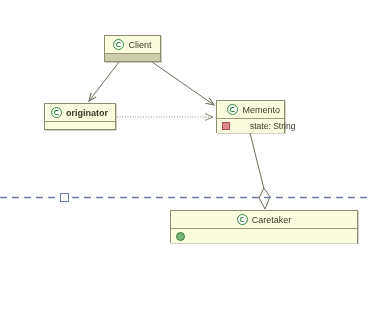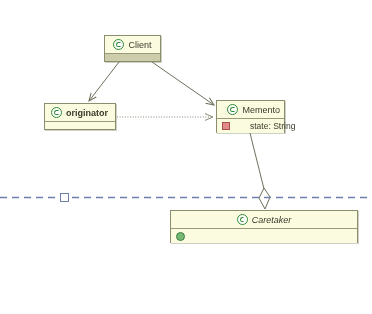--- a/index.html
+++ b/index.html
@@ -168,21 +168,21 @@
     <div class="uml-header" style="justify-content:flex-end; padding-left:6px;">
       <span class="icon-class"></span>
       <span>Memento</span>
     </div>
     <div class="uml-compartment">
       <span class="icon-attr"></span>
       <span>state: String</span>
     </div>
   </div>
 
-  <div class="uml-class" style="left:170px; top:210px; width:188px; height:33px;font-style:italic;">
+  <div class="uml-class" style="left:170px; top:210px; width:188px; height:33px;">
     <div class="uml-header centered">
       <span class="icon-class"></span>
       <span>Caretaker</span>
     </div>
     <div class="uml-compartment">
       <span class="icon-method"></span>
     </div>
   </div>
 
 </div>

